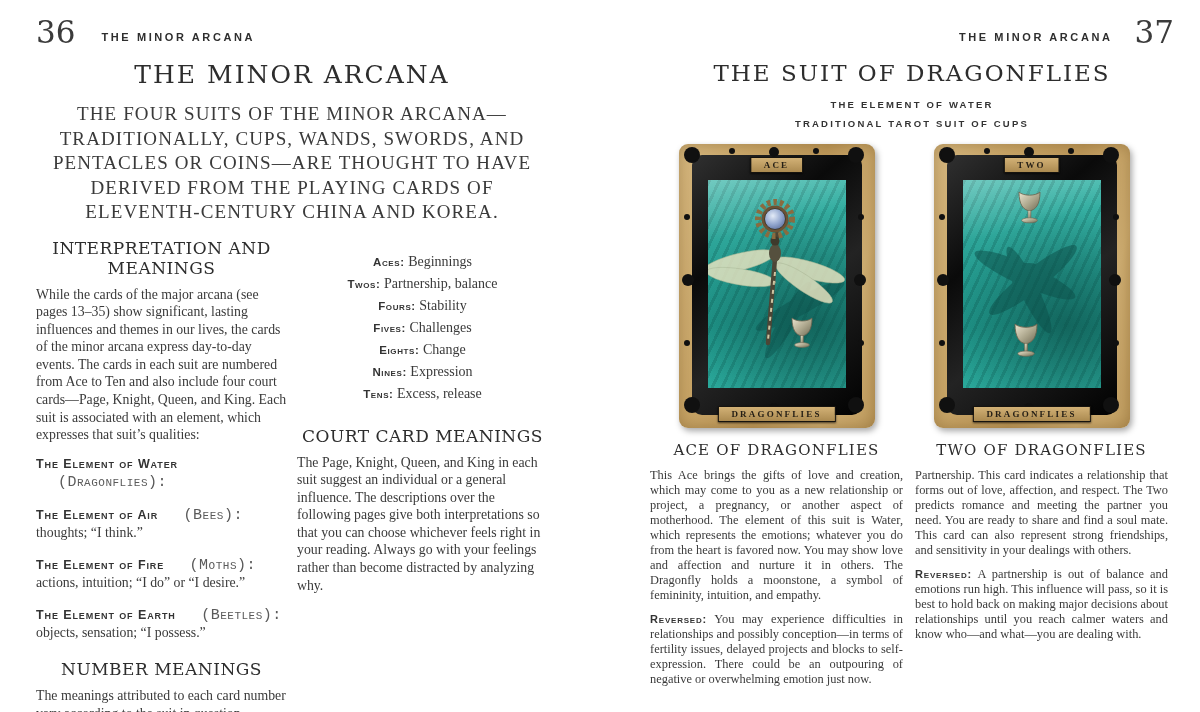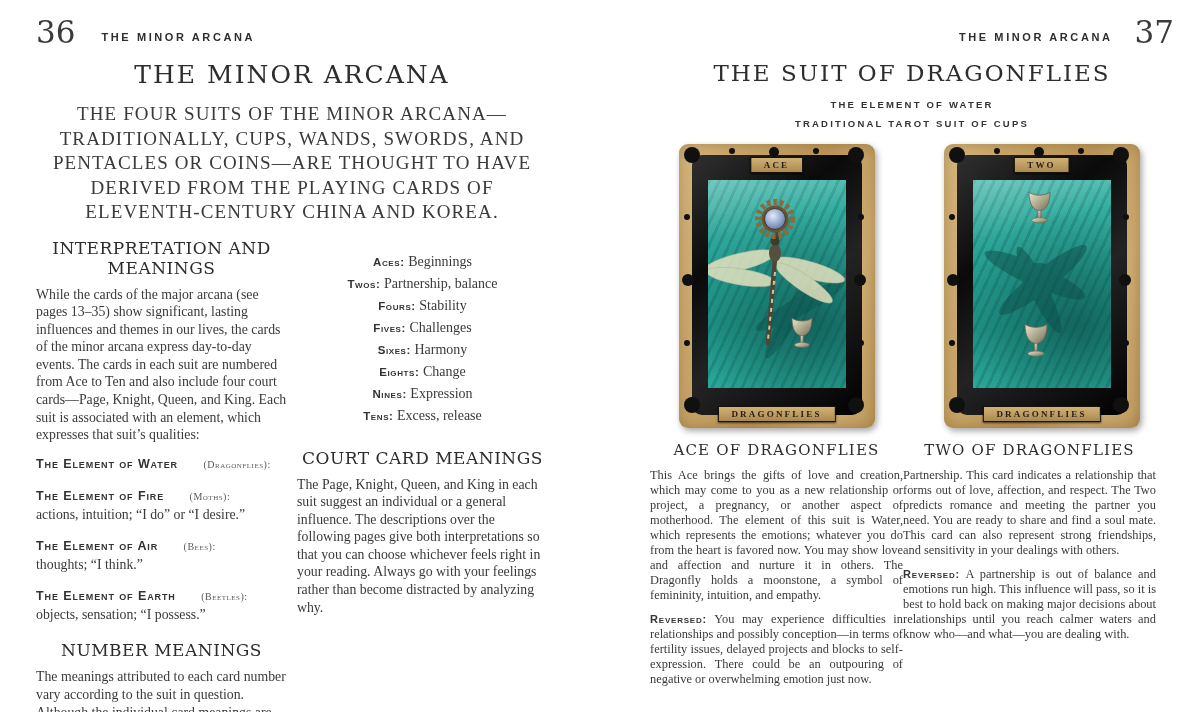--- a/index.html
+++ b/index.html
@@ -56,34 +56,34 @@
   h2.sec.later { margin-top:17px; }
 
   p.body { margin:0; font-size:13.8px; line-height:17.6px; color:#3a3a3a; }
 
   .element-item { margin-top:11px; font-size:13.8px; line-height:17.6px; }
   .lead {
     font-family:"Liberation Sans", sans-serif; font-weight:bold; font-variant:small-caps;
     font-size:12.5px; letter-spacing:0.9px; color:#333;
   }
   .paren {
-    font-family:Liberation Serif, serif; font-variant:small-caps;
-    font-size:10px; letter-spacing:0.5px; color:#5a5a5a;padding-left:22px;
+    font-family:Liberation Mono, monospace; font-variant:small-caps;
+    font-size:15px; letter-spacing:0.5px; color:#5a5a5a;padding-left:22px;
   }
   .desc { display:block; }
 
   .num-list { margin-top:13px; text-align:center; }
   .num-row { font-size:14px; line-height:21px; }
   .num-label {
     font-family:"Liberation Sans", sans-serif; font-weight:bold; font-variant:small-caps;
     font-size:11.5px; letter-spacing:0.6px; color:#333;
   }
 
   
-  .cards-row { display:flex; gap:12px; margin-top:15px; }
+  .cards-row { display:flex; gap:2px; margin-top:15px; }
   .card-wrap { width:253px; display:flex; justify-content:center; }
   .card {
     width:196px; height:284px; position:relative; border-radius:9px;
     background:linear-gradient(105deg,#d8ba82 0%,#c9a668 28%,#bd985a 55%,#d0af73 80%,#c09d60 100%);
     box-shadow:2px 3px 6px rgba(0,0,0,.35), inset 0 0 16px rgba(110,78,26,.45);
   }
   .frame {
     position:absolute; left:13px; right:13px; top:11px; bottom:13px; border-radius:10px;
     background:linear-gradient(140deg,#303030 0%,#0a0a0a 32%,#232323 58%,#010101 100%);
   }
@@ -113,21 +113,21 @@
     position:absolute; left:50%; transform:translateX(-50%); white-space:nowrap;
     background:linear-gradient(180deg,#d2b176,#ab8a50); border:1px solid #16130e;
     color:#241e15; font-family:"Liberation Serif", serif; font-weight:bold;
     font-size:9px; letter-spacing:2.2px; padding:2px 13px;
     box-shadow:0 1px 2px rgba(0,0,0,.65);
   }
   .banner-top { top:13px; }
   .banner-bottom { bottom:6px; }
 
   
-  .caption-cols { display:flex; margin-top:13px; }
+  .caption-cols { display:flex; gap:12px; margin-top:13px; }
   .cap-col { width:253px; }
   h3.caption {
     font-family:"DejaVu Serif", serif; font-weight:normal; font-size:15px;
     letter-spacing:1.2px; text-align:center; color:#2d2d2d; margin:0 0 9px;
   }
   p.jbody { margin:0; font-size:12.4px; line-height:15px; text-align:justify; color:#3a3a3a; }
   p.reversed { margin-top:9px; }
   .rev-label {
     font-family:"Liberation Sans", sans-serif; font-weight:bold; font-variant:small-caps;
     font-size:11px; letter-spacing:0.8px; color:#333;
@@ -149,47 +149,46 @@
   <div class="cols">
     <div class="col">
       <h2 class="sec">INTERPRETATION AND MEANINGS</h2>
       <p class="body">While the cards of the major arcana (see pages 13–35) show significant, lasting influences and themes in our lives, the cards of the minor arcana express day-to-day events. The cards in each suit are numbered from Ace to Ten and also include four court cards—Page, Knight, Queen, and King. Each suit is associated with an element, which expresses that suit’s qualities:</p>
 
       <p class="element-item">
         <span class="lead">The Element of Water</span>
         <span class="paren">(Dragonflies):</span>
       </p>
       <p class="element-item">
+        <span class="lead">The Element of Air</span>
+        <span class="paren">(Bees):</span>
+        <span class="desc">thoughts; “I think.”</span>
+      </p>
+      <p class="element-item">
         <span class="lead">The Element of Fire</span>
         <span class="paren">(Moths):</span>
         <span class="desc">actions, intuition; “I do” or “I desire.”</span>
-      </p>
-      <p class="element-item">
-        <span class="lead">The Element of Air</span>
-        <span class="paren">(Bees):</span>
-        <span class="desc">thoughts; “I think.”</span>
       </p>
       <p class="element-item">
         <span class="lead">The Element of Earth</span>
         <span class="paren">(Beetles):</span>
         <span class="desc">objects, sensation; “I possess.”</span>
       </p>
 
       <h2 class="sec later">NUMBER MEANINGS</h2>
       <p class="body">The meanings attributed to each card number vary according to the suit in question. Although the individual card meanings are specific, the general</p>
     </div>
 
     <div class="col">
 
       <div class="num-list">
         <div class="num-row"><span class="num-label">Aces:</span> <span class="num-val">Beginnings</span></div>
         <div class="num-row"><span class="num-label">Twos:</span> <span class="num-val">Partnership, balance</span></div>
         <div class="num-row"><span class="num-label">Fours:</span> <span class="num-val">Stability</span></div>
         <div class="num-row"><span class="num-label">Fives:</span> <span class="num-val">Challenges</span></div>
-        <div class="num-row"><span class="num-label">Sixes:</span> <span class="num-val">Harmony</span></div>
         <div class="num-row"><span class="num-label">Eights:</span> <span class="num-val">Change</span></div>
         <div class="num-row"><span class="num-label">Nines:</span> <span class="num-val">Expression</span></div>
         <div class="num-row"><span class="num-label">Tens:</span> <span class="num-val">Excess, release</span></div>
       </div>
 
       <h2 class="sec later" style="margin-top:21px;">COURT CARD MEANINGS</h2>
       <p class="body">The Page, Knight, Queen, and King in each suit suggest an individual or a general influence. The descriptions over the following pages give both interpretations so that you can choose whichever feels right in your reading. Always go with your feelings rather than become distracted by analyzing why.</p>
     </div>
   </div>
 </section>

